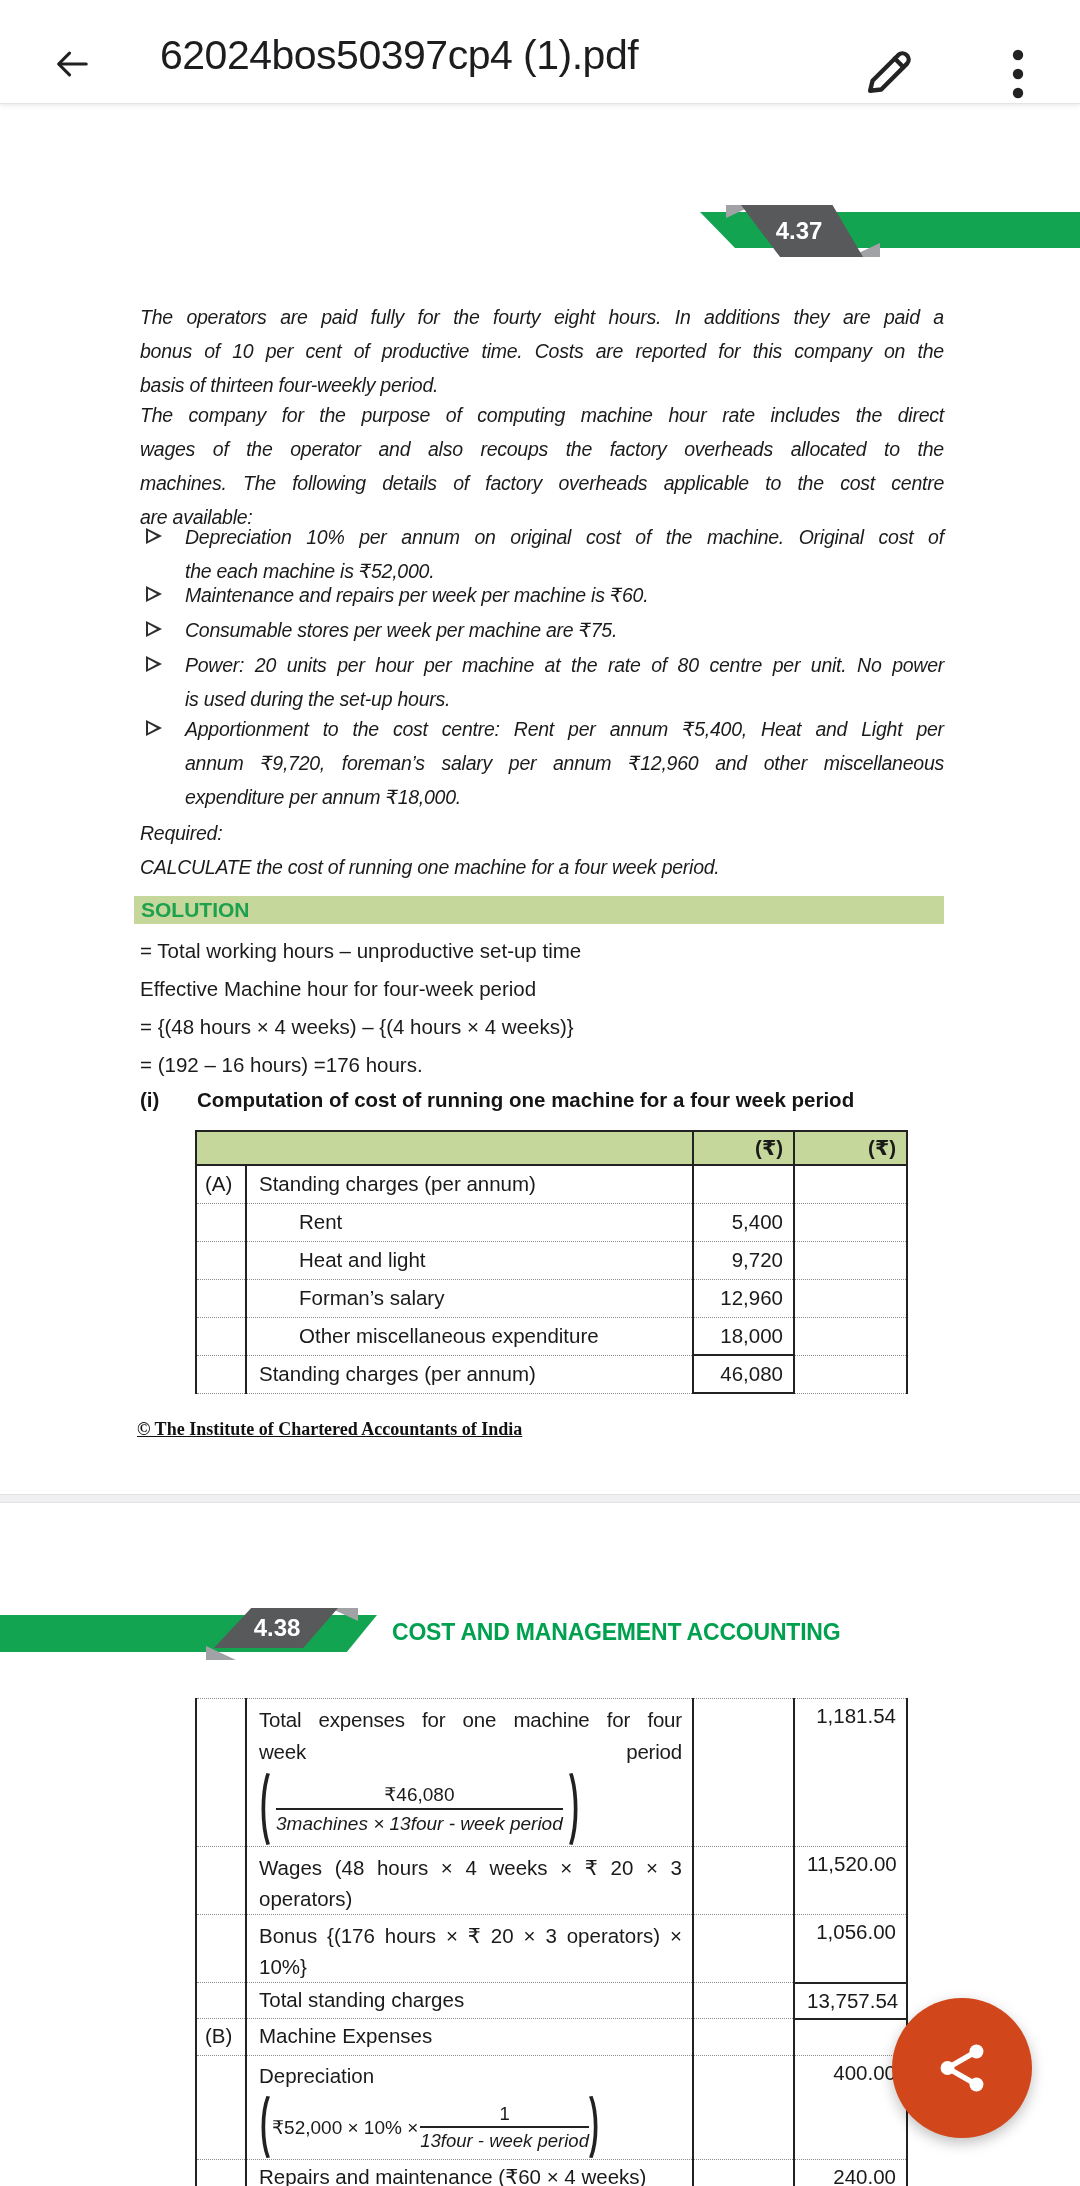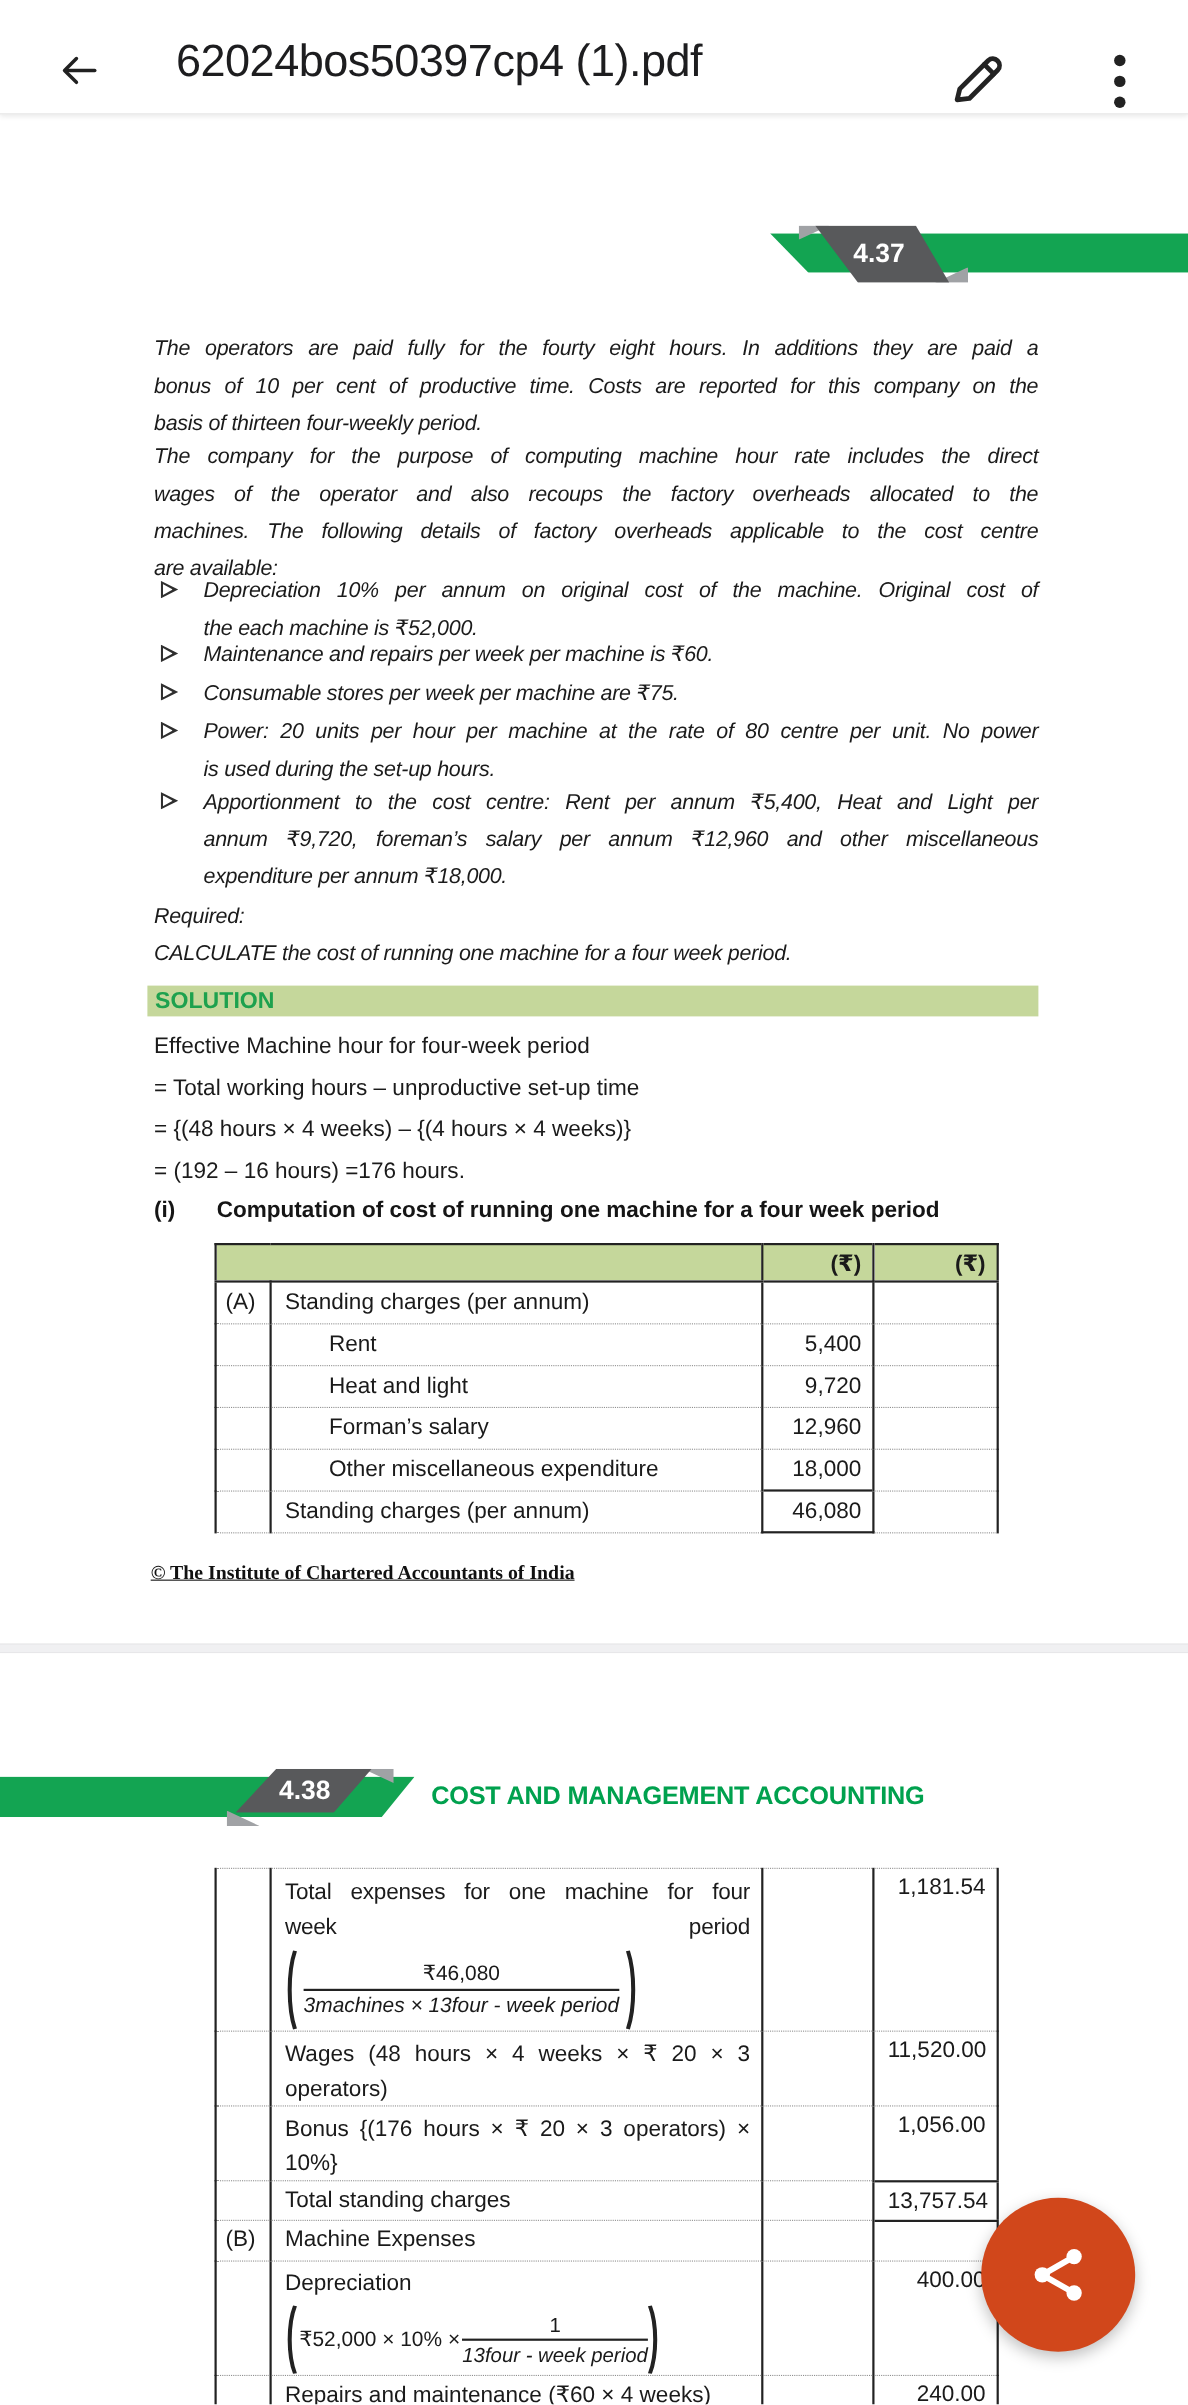--- a/index.html
+++ b/index.html
@@ -285,22 +285,22 @@
       </div>
   </div>
 
   <div class="abs ptext" style="left:140px;top:712px;">Required:</div>
   <div class="abs ptext" style="left:140px;top:746px;">CALCULATE the cost of running one machine for a four week period.</div>
 
   <div class="abs solution-band" style="left:134px;top:792px;width:810px;height:28px;">
     <div class="solution-label">SOLUTION</div>
   </div>
   <div class="abs" style="left:140px;top:828px;width:804px;">
+    <div class="sol-line">= Total working hours – unproductive set-up time</div>
     <div class="sol-line">Effective Machine hour for four-week period</div>
-    <div class="sol-line">= Total working hours – unproductive set-up time</div>
     <div class="sol-line">= {(48 hours × 4 weeks) – {(4 hours × 4 weeks)}</div>
     <div class="sol-line">= (192 – 16 hours) =176 hours.</div>
   </div>
 
   <div class="abs caption" style="left:140px;top:984px;">(i)</div>
   <div class="abs caption" style="left:197px;top:984px;">Computation of cost of running one machine for a four week period</div>
 
   <div class="abs" style="left:195px;top:1026px;">
     <table class="t1">
       <colgroup>

